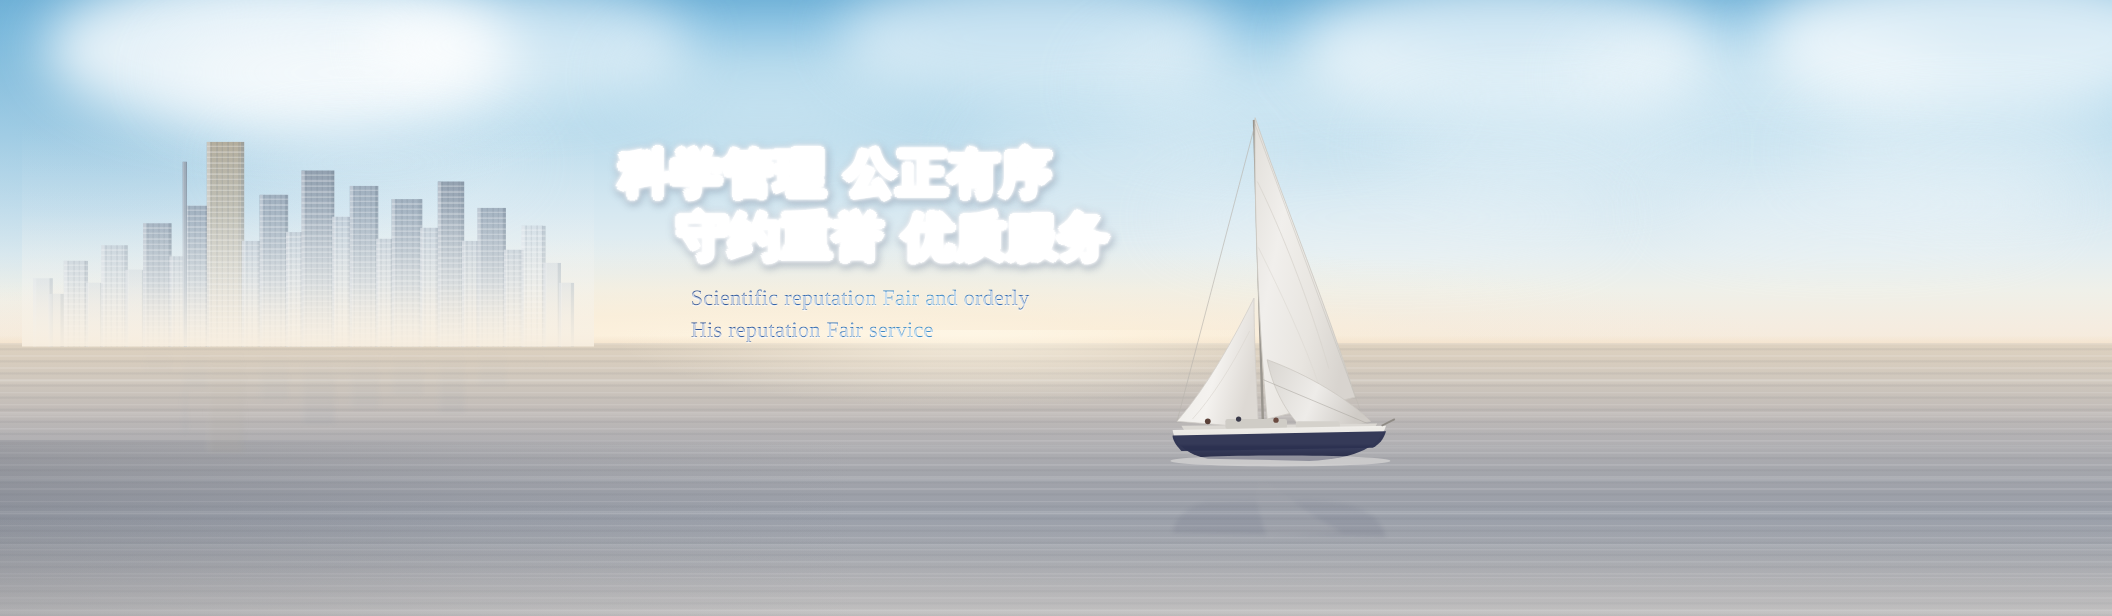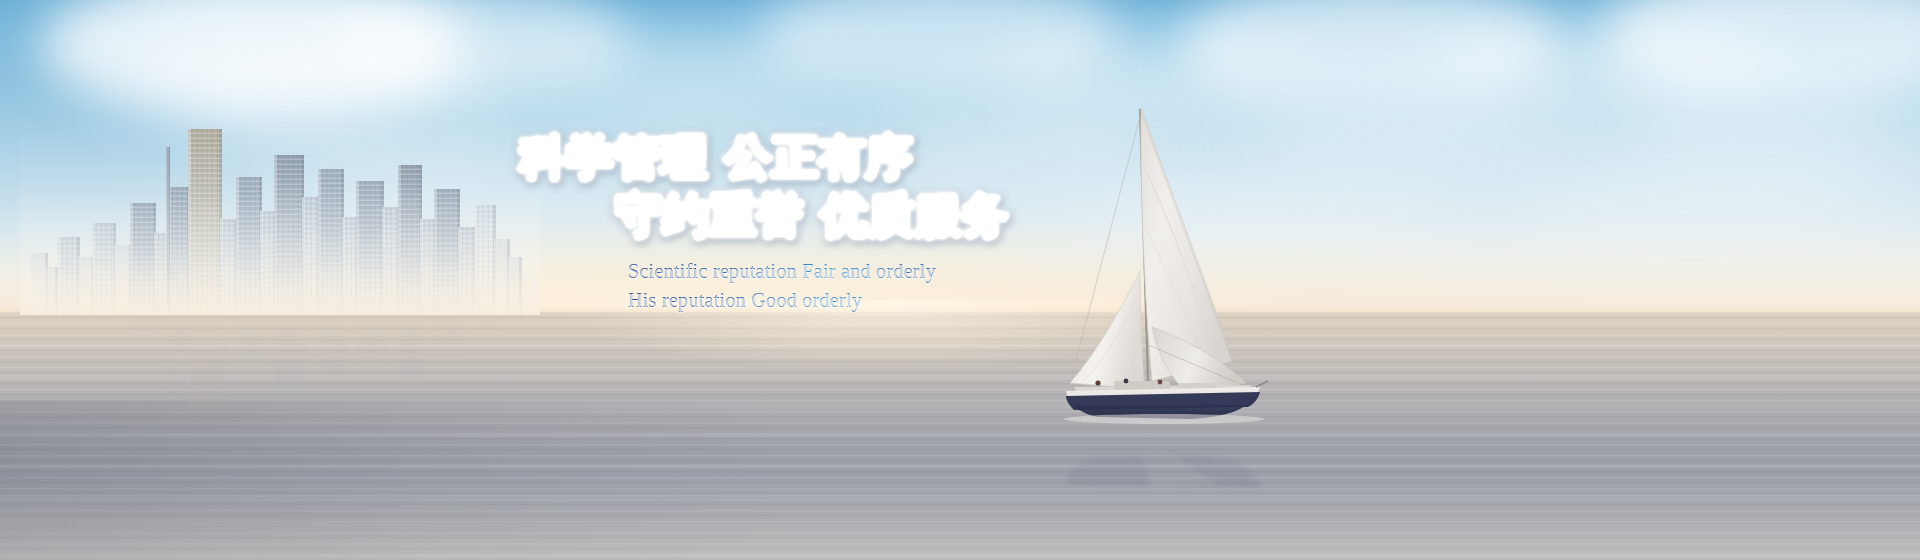--- a/index.html
+++ b/index.html
@@ -267,20 +267,21 @@
     position: relative;
     filter:
       drop-shadow(0 0 1.5px #ffffff)
       drop-shadow(0 0 3px #ffffff)
       drop-shadow(1px 2px 3px rgba(60,80,110,0.45));
     text-shadow:
       -3px 0 0 #ffffff,  3px 0 0 #ffffff,
        0 -3px 0 #ffffff,  0 3px 0 #ffffff,
       -2px -2px 0 #ffffff, 2px -2px 0 #ffffff,
       -2px  2px 0 #ffffff, 2px  2px 0 #ffffff;
+    text-align: center;
   }
   .headline-line.l1 { margin-left: 0px; }
   .headline-line.l2 { margin-left: 96px; }
 
   .subtitle {
     margin-top: 14px;
     margin-left: 108px;
   }
   .subtitle-line {
     font-family: "Liberation Serif", "DejaVu Serif", serif;
@@ -545,17 +546,17 @@
       <path d="M26 6 L 220 2 C 214 22, 196 34, 150 36 L 58 34 C 38 30, 28 18, 26 6 Z" fill="#3a3f5e" opacity="0.7"></path>
       <path d="M101 66 C 120 44, 150 22, 180 6 L 112 2 C 104 22, 100 44, 101 66 Z" fill="#cfccc7" opacity="0.55"></path>
     </svg>
   </div>
 
   <div class="copy">
     <div class="headline-line l1">科学管理  公正有序</div>
     <div class="headline-line l2">守约重誉  优质服务</div>
     <div class="subtitle">
       <div class="subtitle-line">Scientific reputation Fair and orderly</div>
-      <div class="subtitle-line">His reputation Good orderly</div>
+      <div class="subtitle-line">His reputation Fair service</div>
     </div>
   </div>
 
 </div>
 
 </body></html>

